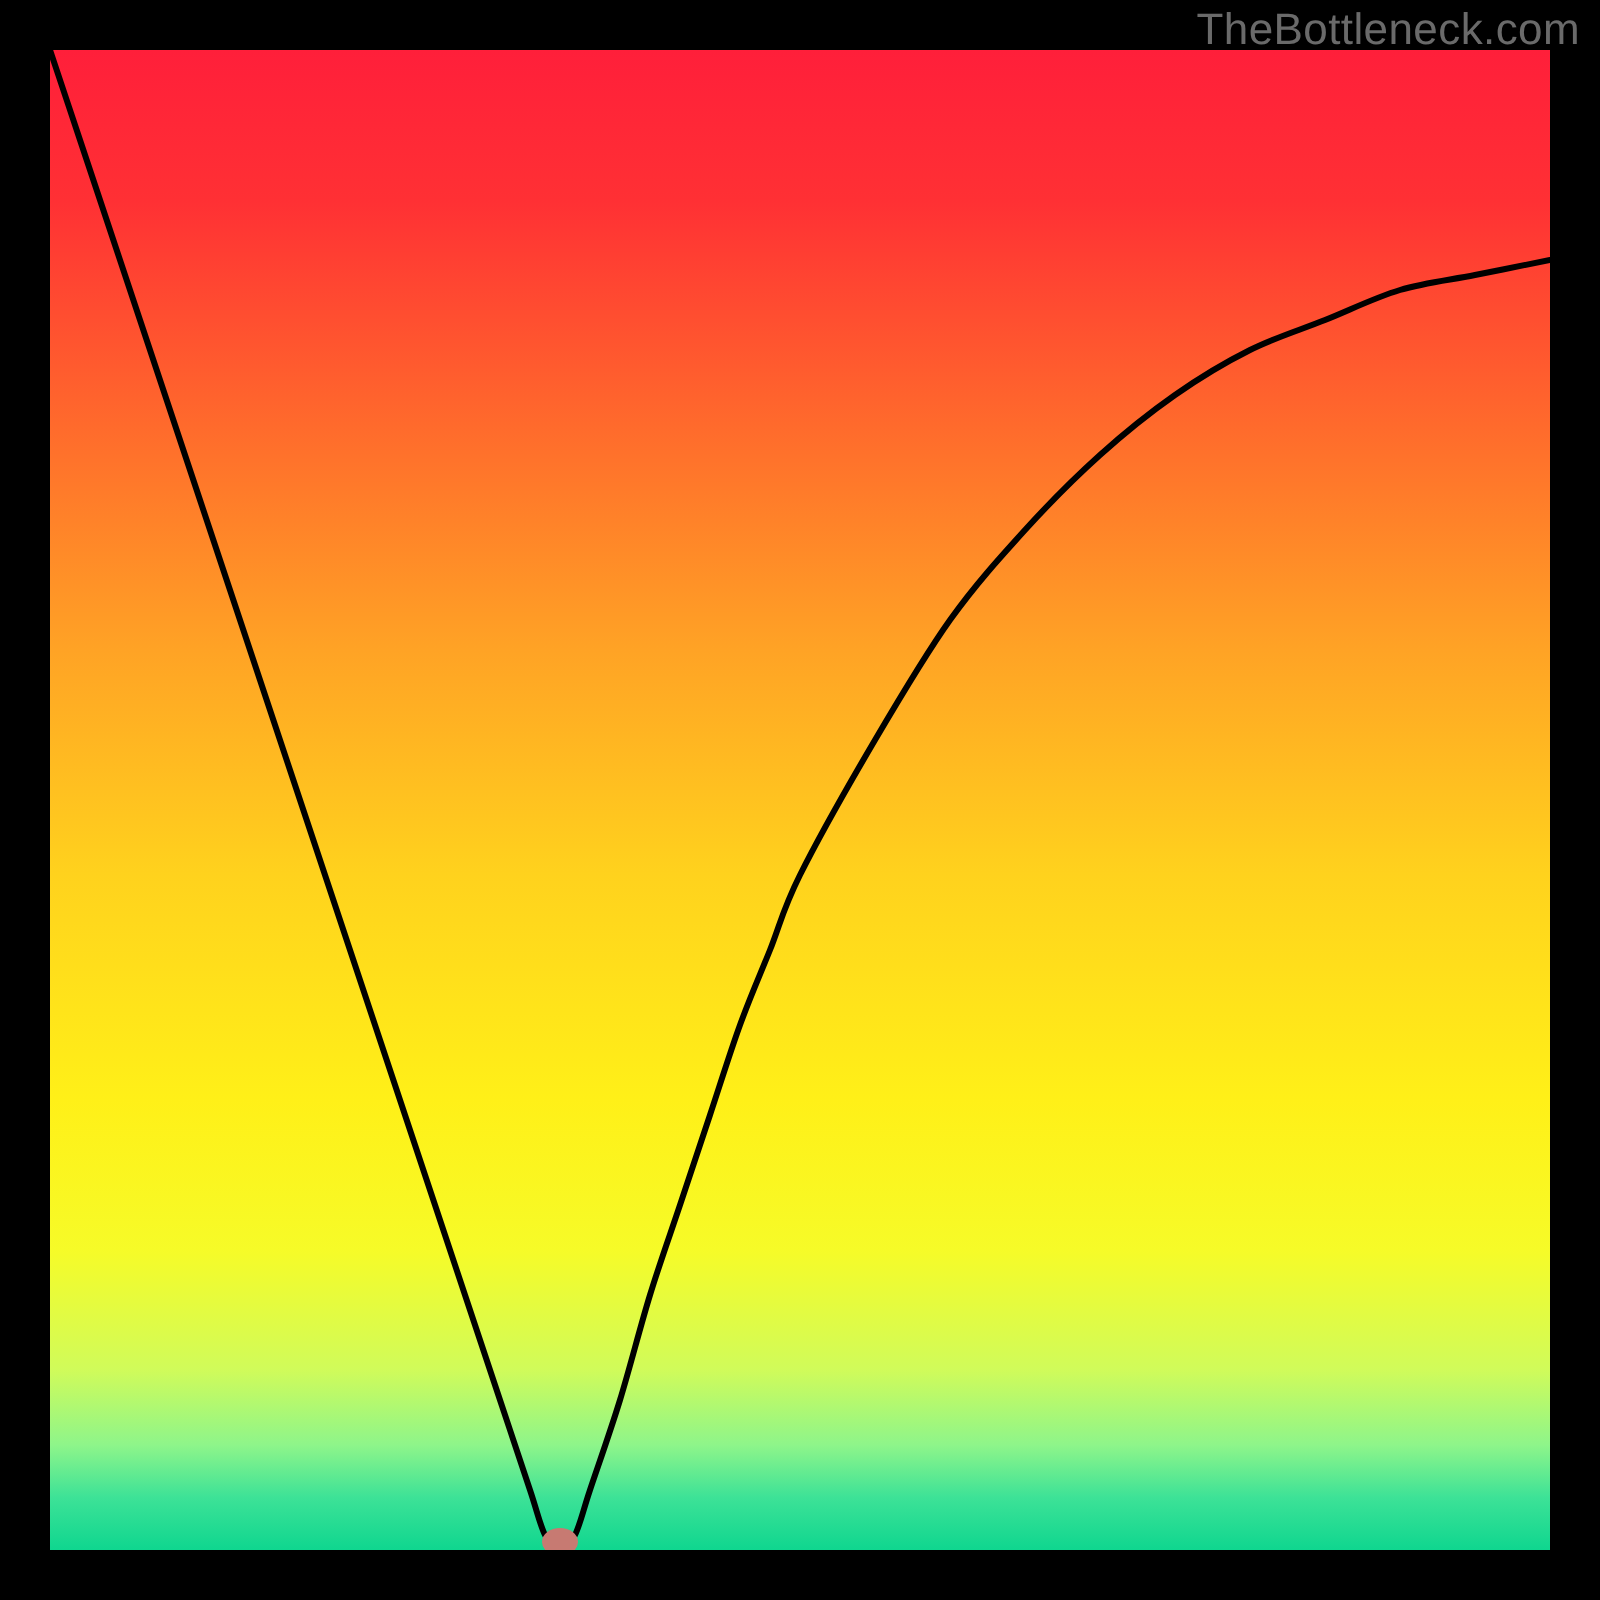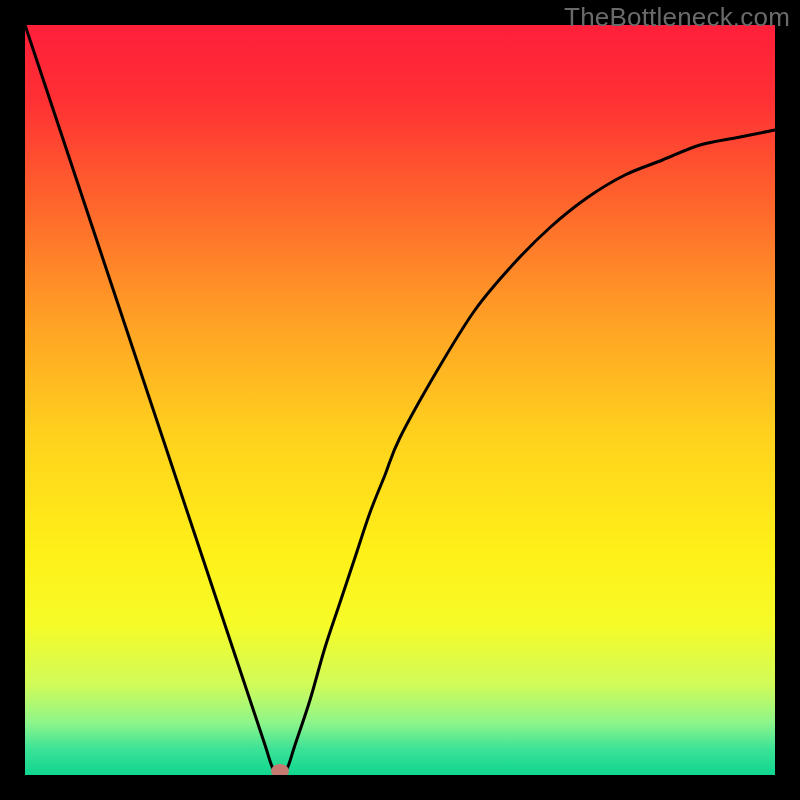--- a/index.html
+++ b/index.html
@@ -15,21 +15,21 @@
     position: relative;
     width: 800px;
     height: 800px;
     background: #000;
   }
   .watermark {
     position: absolute;
     top: 2px;
     right: 10px;
     color: #6a6a6a;
-    font-size: 26px;
+    font-size: 22px;
     font-weight: 400;
     letter-spacing: 0.2px;
     z-index: 10;
     user-select: none;
   }
   .plot {
     position: absolute;
     top: 25px;
     left: 25px;
     width: 750px;

